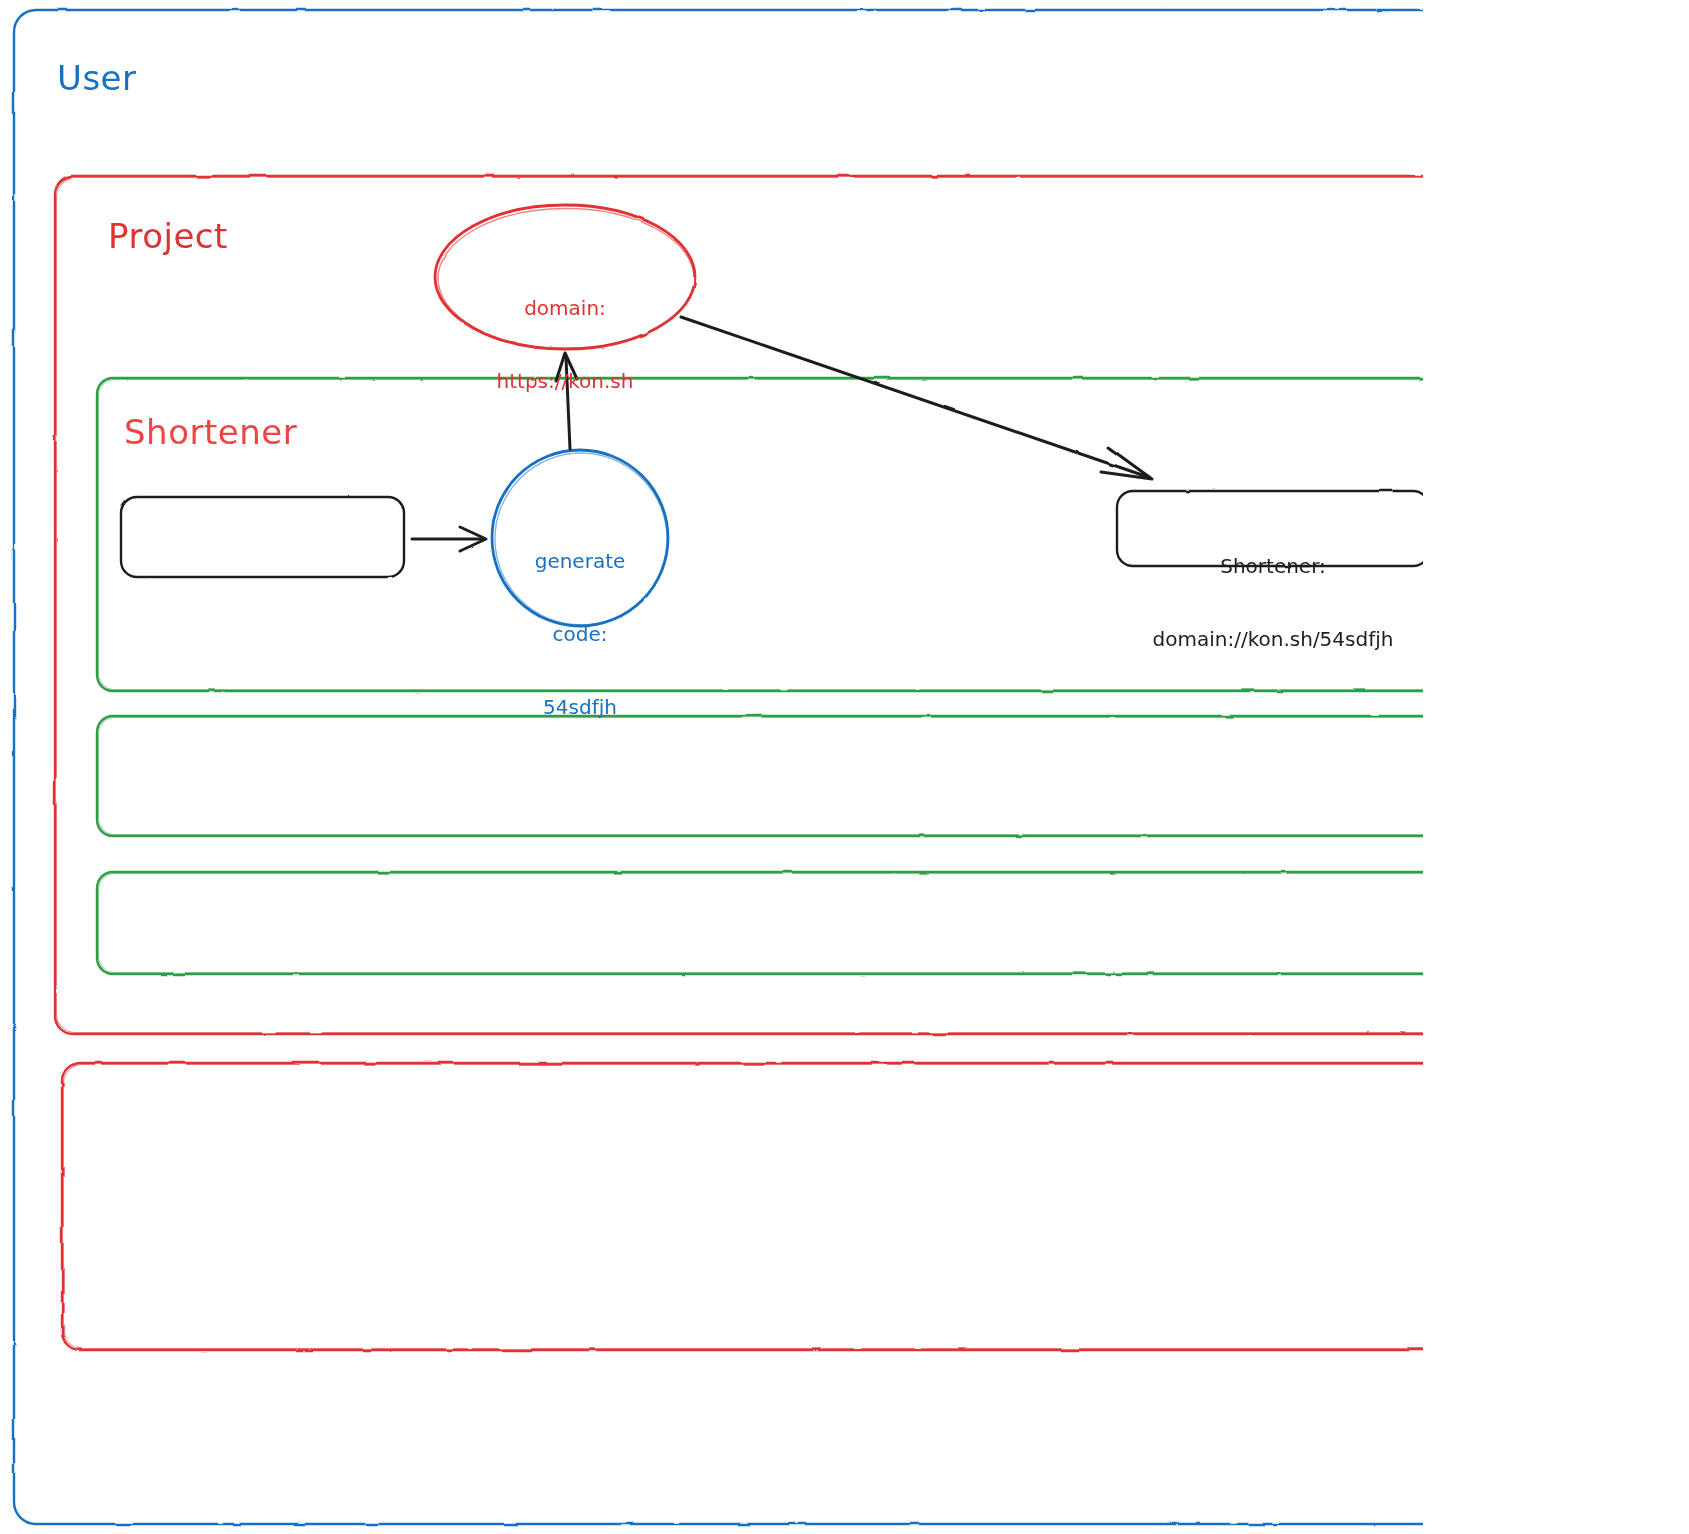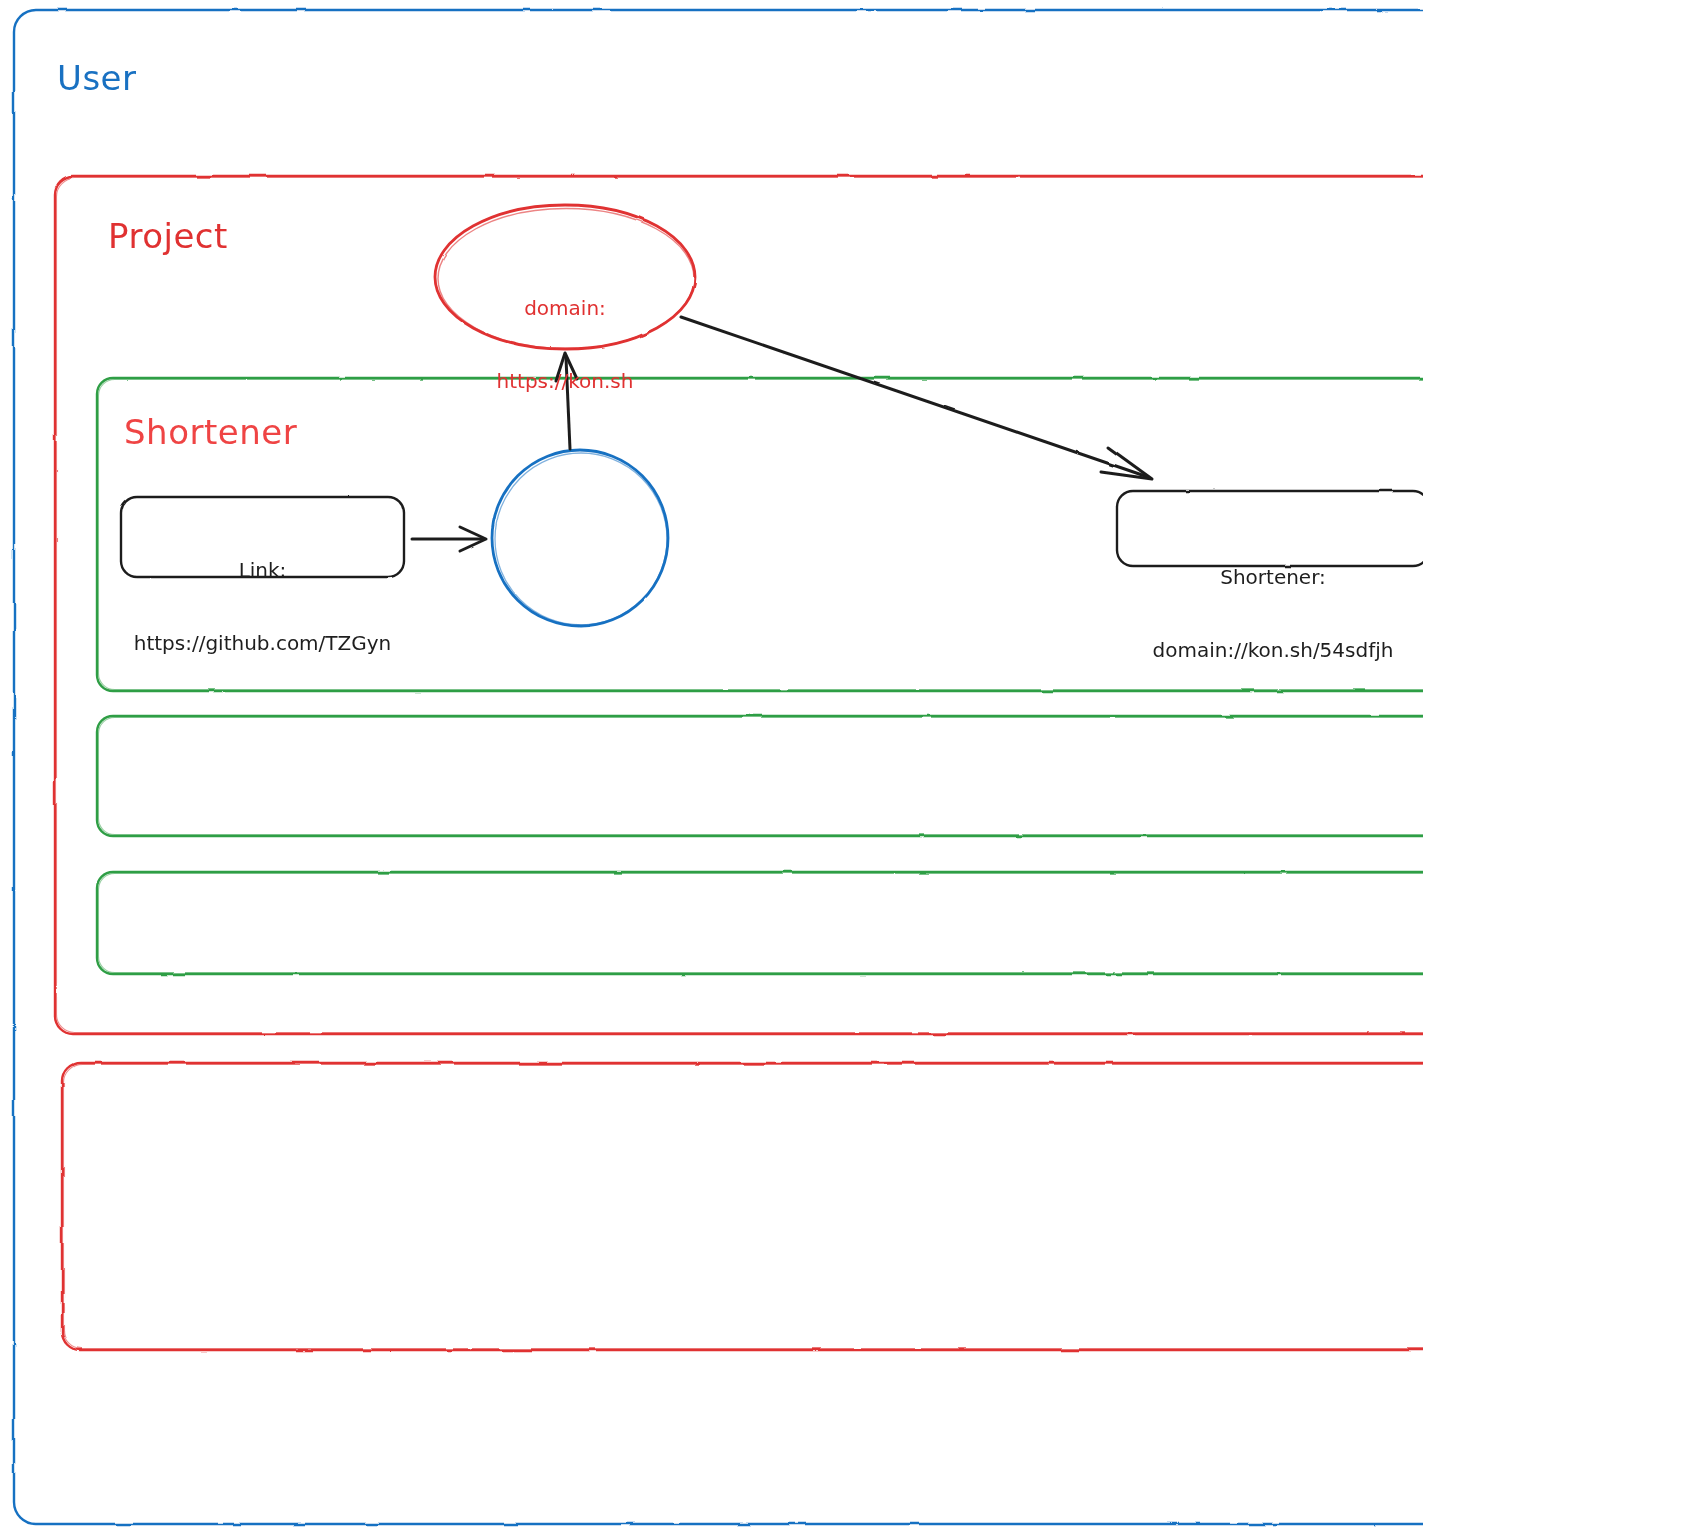--- a/index.html
+++ b/index.html
@@ -133,24 +133,25 @@
 
   <div class="lbl frame-label c-proj" style="left:108px; top:216px;">Project</div>
 
   <div class="lbl frame-label c-short" style="left:124px; top:412px;">Shortener</div>
 
   <div class="lbl node-label c-red" style="left:435px; top:247px; width:260px;">
     <span class="line">domain:</span>
     <span class="line">https://kon.sh</span>
   </div>
 
-  <div class="lbl node-label c-black" style="left:121px; top:509px; width:283px;">
-    <span class="line">Link:</span>
-    <span class="line">https://github.com/TZGyn</span>
+
+  <div class="lbl node-label c-blue" style="left:490px; top:500px; width:180px;">
+    <span class="line">generate</span>
+    <span class="line">code:</span>
+    <span class="line">54sdfjh</span>
   </div>
 
-
-  <div class="lbl node-label c-black" style="left:1117px; top:516px; width:312px;">
+  <div class="lbl node-label c-black" style="left:1117px; top:505px; width:312px;">
     <span class="line">Shortener:</span>
     <span class="line">domain://kon.sh/54sdfjh</span>
   </div>
 
 </div>
 
 </body></html>

